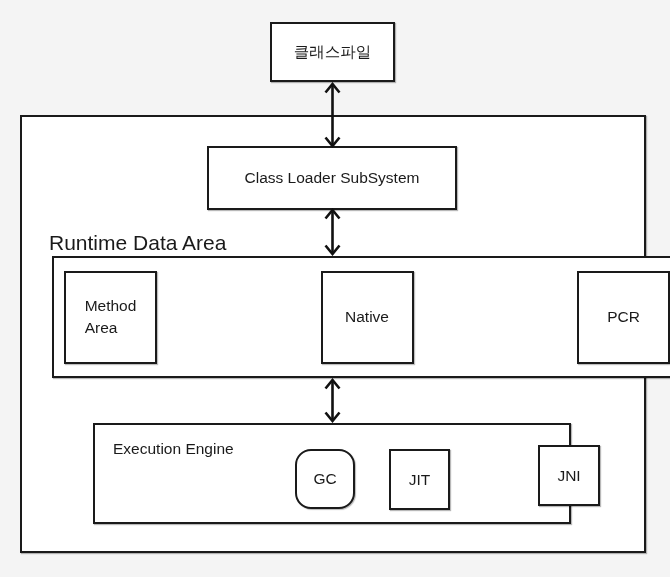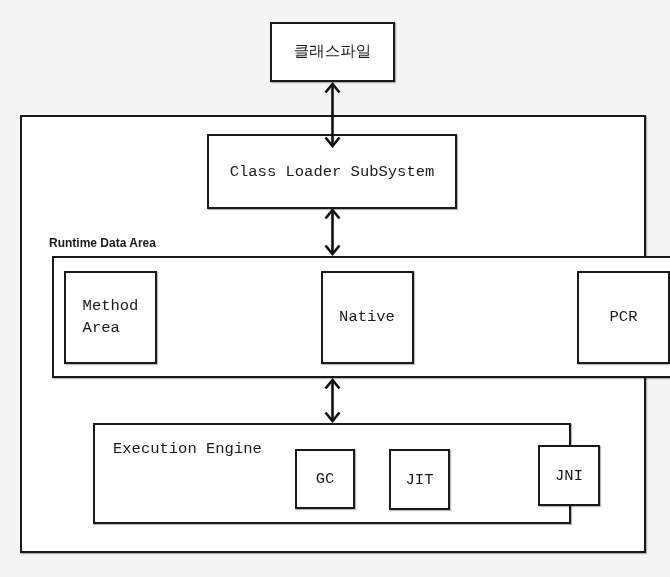--- a/index.html
+++ b/index.html
@@ -25,39 +25,37 @@
   .box{
     position:absolute;
     background:var(--box-fill);
     border:2px solid var(--border);
     box-shadow:1px 1px 1px rgba(0,0,0,0.28);
     display:flex;
     align-items:center;
     justify-content:center;
     font-size:15.5px;
     line-height:1.42;
-    font-family:Liberation Mono, monospace;
   }
   
   .classfile{left:270px;top:22px;width:125px;height:60px;}
   
   .outer{
     position:absolute;
     left:20px;top:115px;width:626px;height:438px;
     background:var(--box-fill);
     border:2px solid var(--border);
     box-shadow:1px 1px 1px rgba(0,0,0,0.28);
   }
-  .loader{left:207px;top:134px;width:250px;height:75px;}
+  .loader{left:207px;top:146px;width:250px;height:64px;}
   .rda-label{
     position:absolute;
     left:49px;top:233px;
-    font-size:12px;
+    font-size:21px;
     line-height:20px;
-    font-weight:bold;
   }
   .rda{
     left:52px;top:256px;width:630px;height:122px;
     justify-content:space-between;
     padding:0 10px;
   }
   .cell{
     position:relative;
     width:93px;height:93px;
     flex:0 0 auto;
@@ -67,21 +65,21 @@
     width:min-content;
     text-align:left;
     white-space:pre-line;
   }
   .ee{left:93px;top:423px;width:478px;height:101px;justify-content:flex-start;align-items:flex-start;}
   .ee-label{
     position:absolute;
     left:18px;top:13px;
     font-size:15.5px;
   }
-  .gc{left:200px;top:24px;width:60px;height:60px;}
+  .gc{left:200px;top:24px;width:60px;height:60px;border-radius:16px;}
   .jit{left:294px;top:24px;width:61px;height:61px;text-align:right;}
   .jni{left:538px;top:445px;width:62px;height:61px;}
   .arrow{position:absolute;}
   .arrow line,.arrow polyline{
     stroke:var(--arrow);
     stroke-width:2.6;
     fill:none;
     stroke-linejoin:miter;
   }
 </style>

